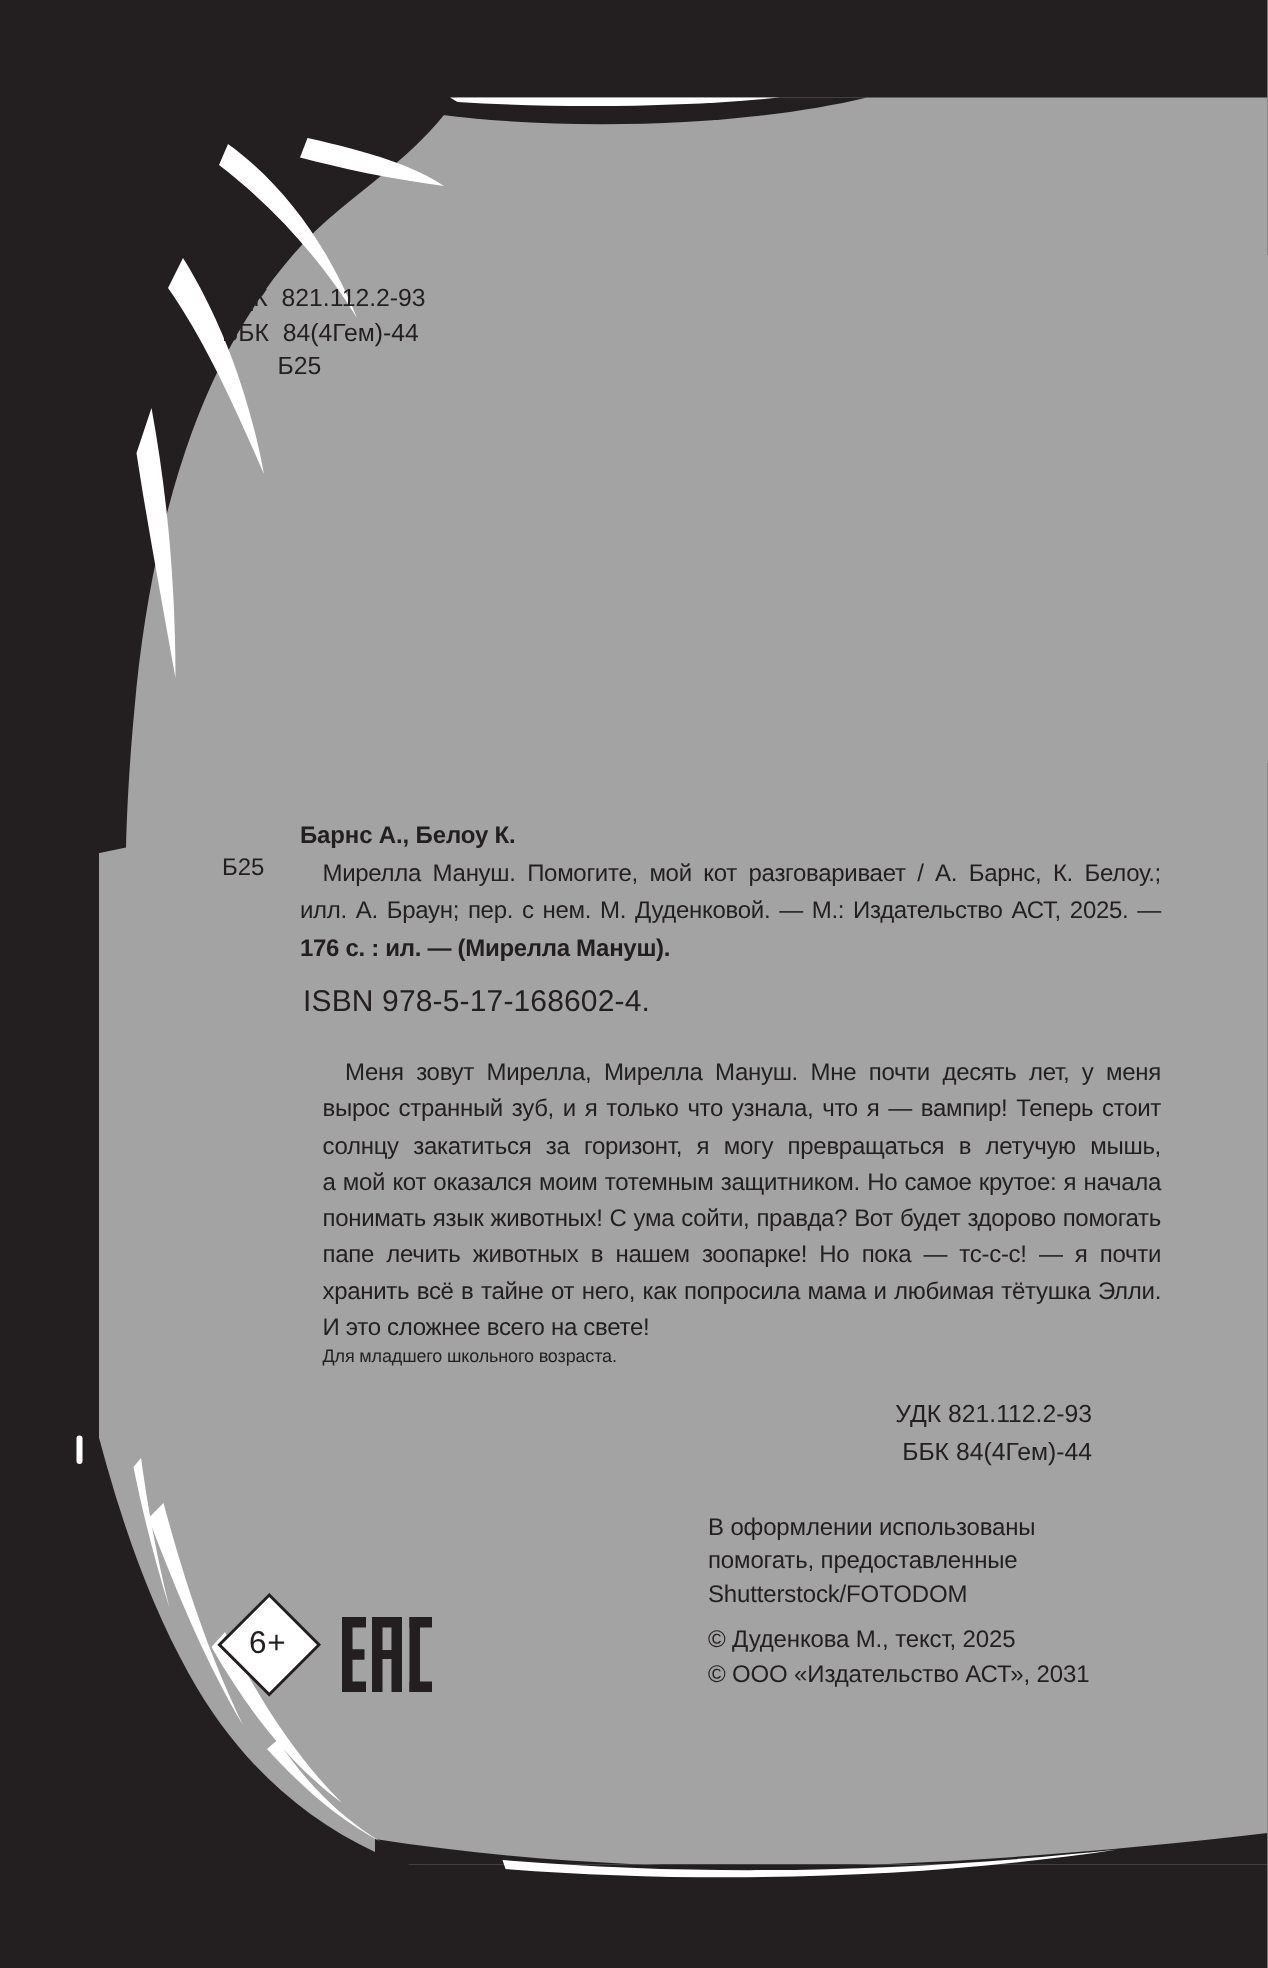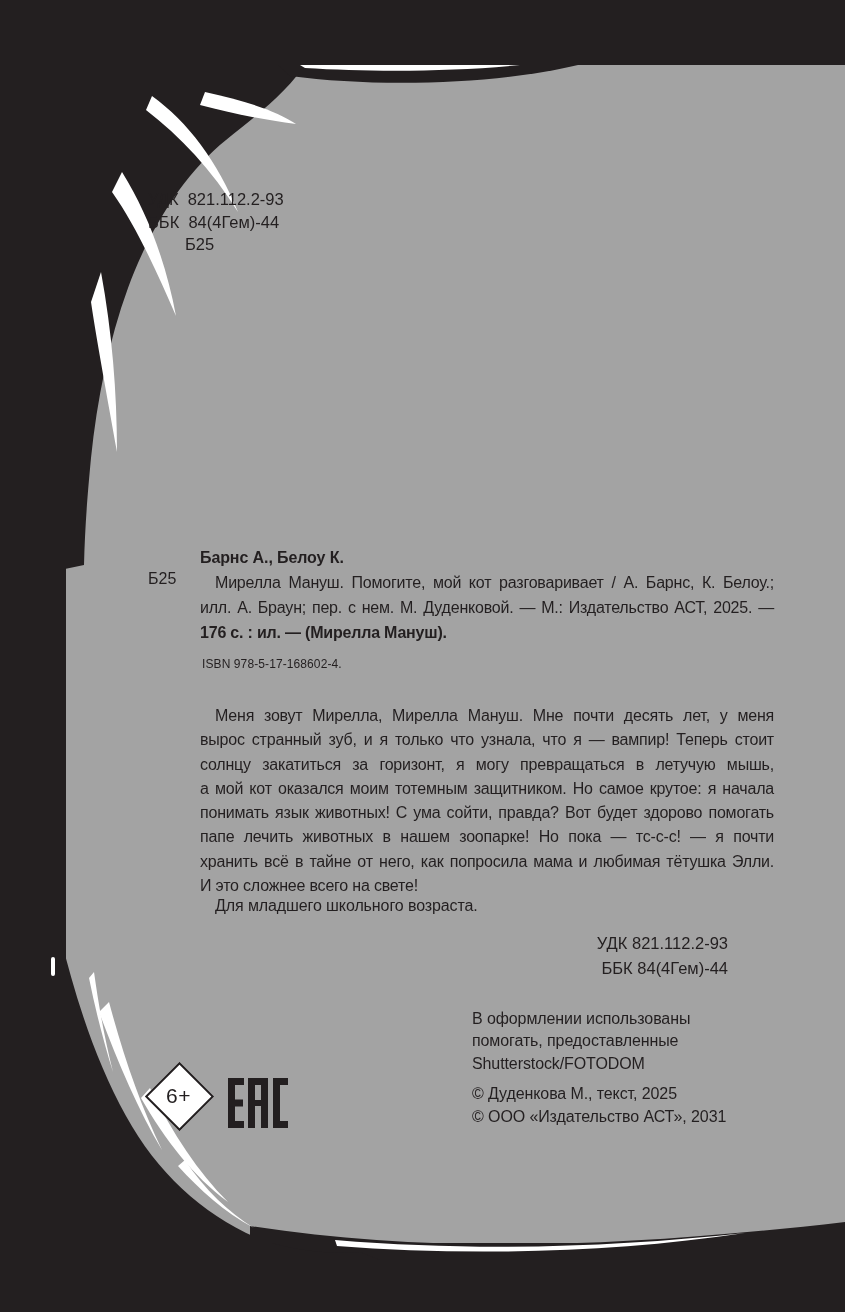--- a/index.html
+++ b/index.html
@@ -19,28 +19,28 @@
   .codes-top div:last-child{padding-left:37px;}
 
   
   .cit-code{position:absolute;left:148px;top:570px;font-size:16px;}
   .citation{position:absolute;left:200px;top:545px;width:574px;font-size:16px;line-height:25px;letter-spacing:-0.2px;}
   .cit-head{font-weight:bold;letter-spacing:-0.1px;}
   .cit-lines div{text-align:justify;text-align-last:justify;}
   .cit-lines div:first-child{text-indent:15px;}
   .cit-lines div:last-child{text-align:left;text-align-last:left;font-weight:bold;}
 
-  .isbn{position:absolute;left:202px;top:657px;font-size:12px;letter-spacing:0.1px;text-align:center;}
+  .isbn{position:absolute;left:202px;top:657px;font-size:20px;letter-spacing:0.1px;text-align:center;}
 
   
   .annotation{position:absolute;left:200px;top:704px;width:574px;font-size:16px;line-height:24.3px;letter-spacing:-0.2px;}
-  .annotation div{text-align:justify;text-align-last:justify;}
+  .annotation div{text-align:justify;text-align-last:justify;margin-left:15px;}
   .annotation div:first-child{text-indent:15px;}
   .annotation div:last-child{text-align:right;text-align-last:left;}
-  .audience{position:absolute;left:215px;top:897px;font-size:16px;letter-spacing:-0.1px;}
+  .audience{position:absolute;left:215px;top:897px;font-size:12px;letter-spacing:-0.1px;}
 
   
   .codes-right{position:absolute;left:480px;top:931px;width:248px;text-align:right;font-size:16.5px;line-height:24.5px;}
 
   
   .credits{position:absolute;left:472px;top:1008px;font-size:16px;line-height:22.3px;letter-spacing:-0.1px;}
   .copyrights{position:absolute;left:472px;top:1083px;font-size:16px;line-height:22.5px;letter-spacing:-0.1px;}
 
   
   .age-badge{position:absolute;left:144px;top:1061px;width:69px;height:69px;}

